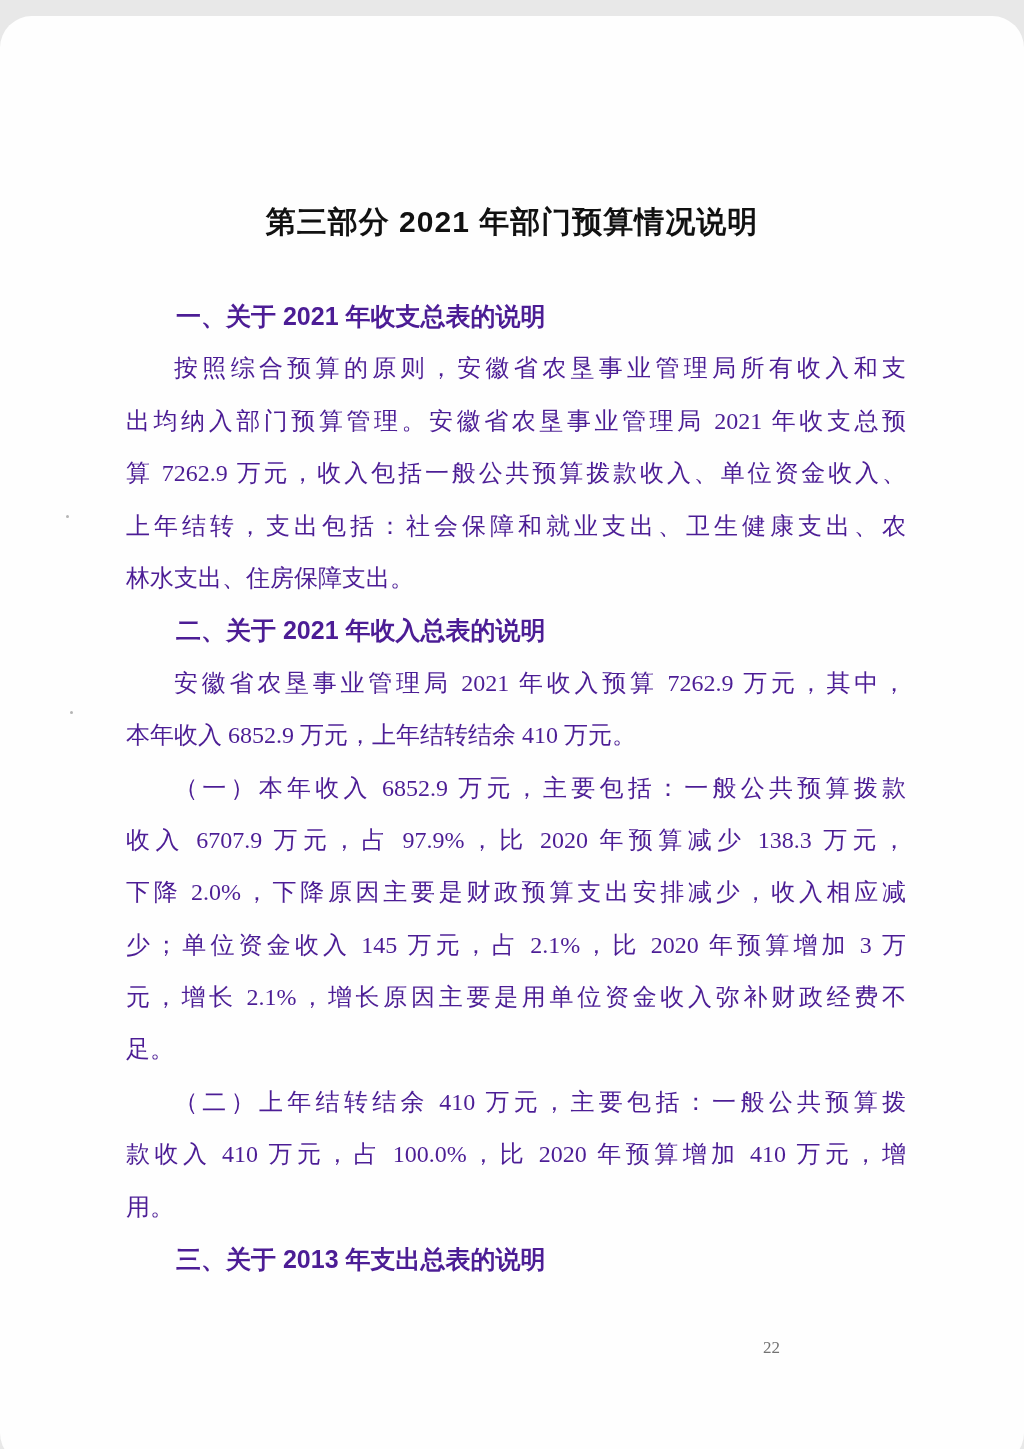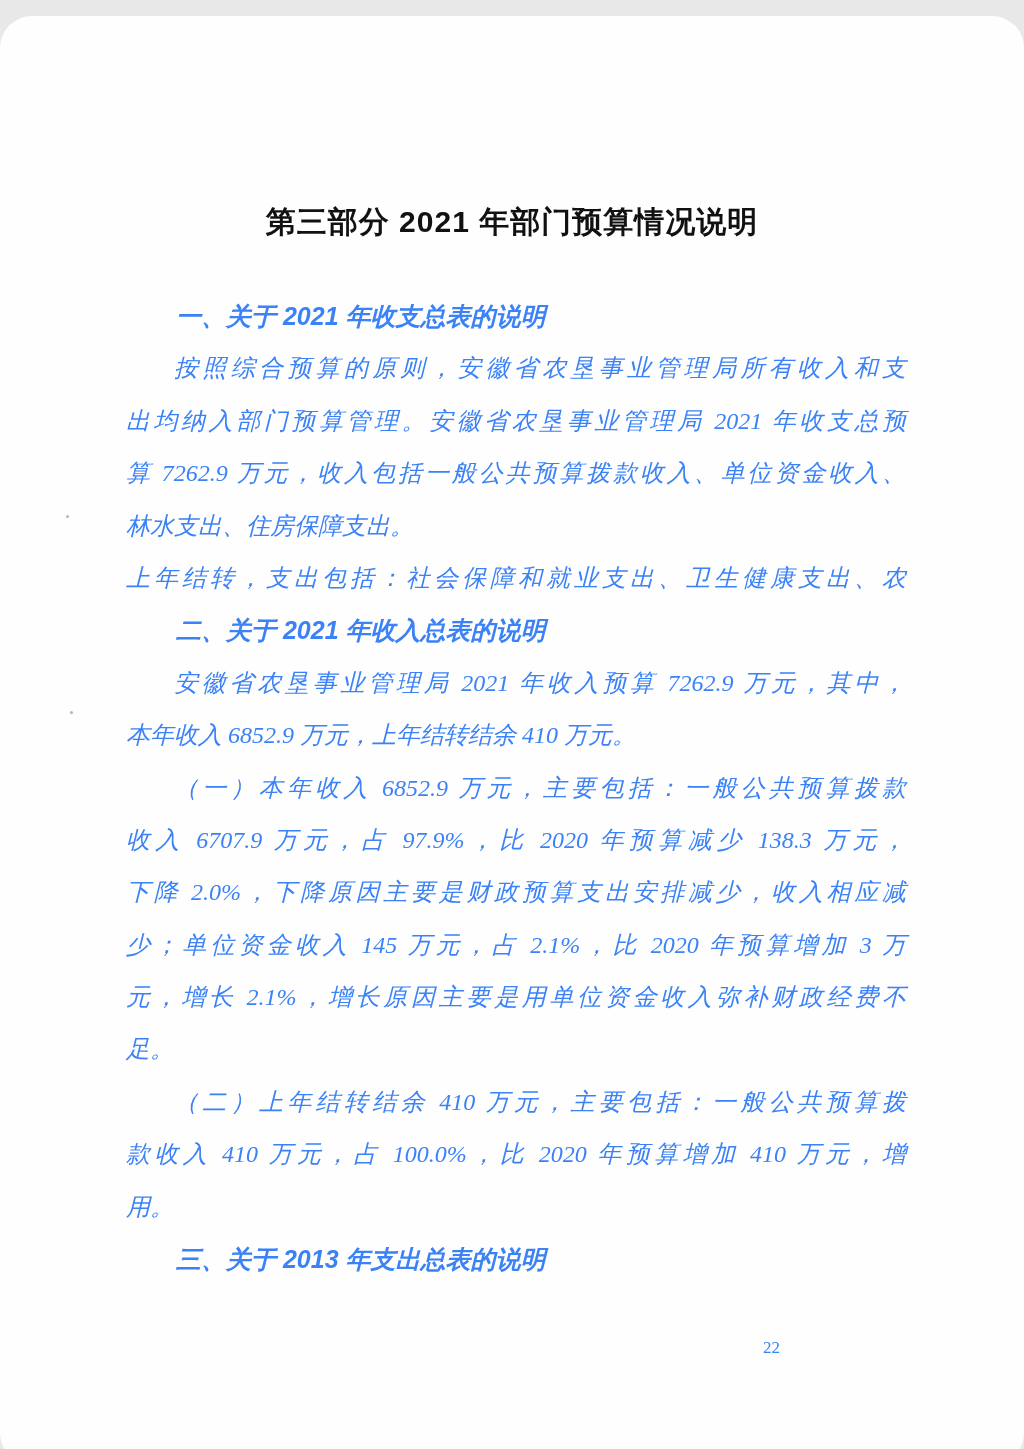--- a/index.html
+++ b/index.html
@@ -35,22 +35,21 @@
     top: 274px;
     left: 126px;
     width: 780px;
   }
   .line {
     height: 52.4px;
     line-height: 52.4px;
     font-family: "Liberation Serif", "DejaVu Serif", serif;
     font-size: 24px;
     white-space: nowrap;
-    color: #3b82f6;
-    font-style: italic;
+    color: #4c1d95;
   }
   .line.heading {
     font-family: "Liberation Sans", "DejaVu Sans", sans-serif;
     font-weight: 700;
     font-size: 25px;
     text-indent: 2em;
     white-space: nowrap;
   }
   .line.ind {
     text-indent: 2em;
@@ -59,21 +58,21 @@
     white-space: normal;
     text-align: justify;
     text-align-last: justify;
   }
   .page-number {
     position: absolute;
     top: 1322px;
     left: 763px;
     font-family: "Liberation Serif", "DejaVu Serif", serif;
     font-size: 17px;
-    color: #3b82f6;
+    color: #737373;
   }
   .speck {
     position: absolute;
     width: 3px;
     height: 3px;
     border-radius: 50%;
     background: #b5b5b5;
   }
   .speck-1 { left: 66px;  top: 499px; }
   .speck-2 { left: 70px;  top: 695px; }
@@ -82,22 +81,22 @@
 <body>
 
 <div class="page">
   <div class="doc-title">第三部分  2021 年部门预算情况说明</div>
 
   <div class="doc-body">
       <div class="line heading">一、关于 2021 年收支总表的说明</div>
       <div class="line body ind just">按照综合预算的原则，安徽省农垦事业管理局所有收入和支</div>
       <div class="line body just">出均纳入部门预算管理。安徽省农垦事业管理局 2021 年收支总预</div>
       <div class="line body just">算 7262.9 万元，收入包括一般公共预算拨款收入、单位资金收入、</div>
+      <div class="line body just">上年结转，支出包括：社会保障和就业支出、卫生健康支出、农</div>
       <div class="line body">林水支出、住房保障支出。</div>
-      <div class="line body just">上年结转，支出包括：社会保障和就业支出、卫生健康支出、农</div>
       <div class="line heading">二、关于 2021 年收入总表的说明</div>
       <div class="line body ind just">安徽省农垦事业管理局 2021 年收入预算 7262.9 万元，其中，</div>
       <div class="line body">本年收入 6852.9 万元，上年结转结余 410 万元。</div>
       <div class="line body ind just">（一）本年收入 6852.9 万元，主要包括：一般公共预算拨款</div>
       <div class="line body just">收入 6707.9 万元，占 97.9%，比 2020 年预算减少 138.3 万元，</div>
       <div class="line body just">下降 2.0%，下降原因主要是财政预算支出安排减少，收入相应减</div>
       <div class="line body just">少；单位资金收入 145 万元，占 2.1%，比 2020 年预算增加 3 万</div>
       <div class="line body just">元，增长 2.1%，增长原因主要是用单位资金收入弥补财政经费不</div>
       <div class="line body">足。</div>
       <div class="line body ind just">（二）上年结转结余 410 万元，主要包括：一般公共预算拨</div>

